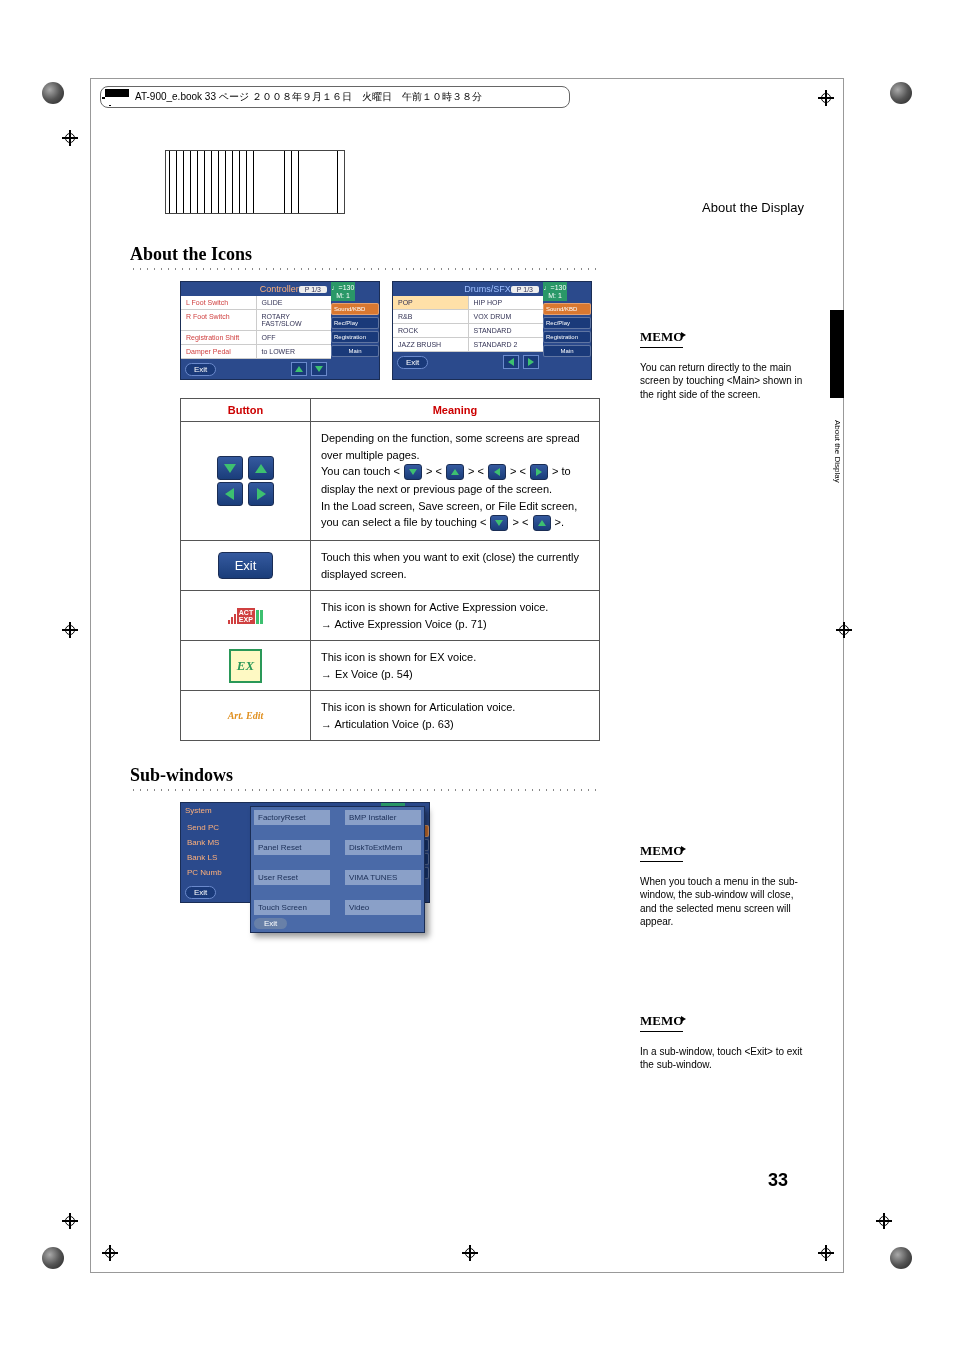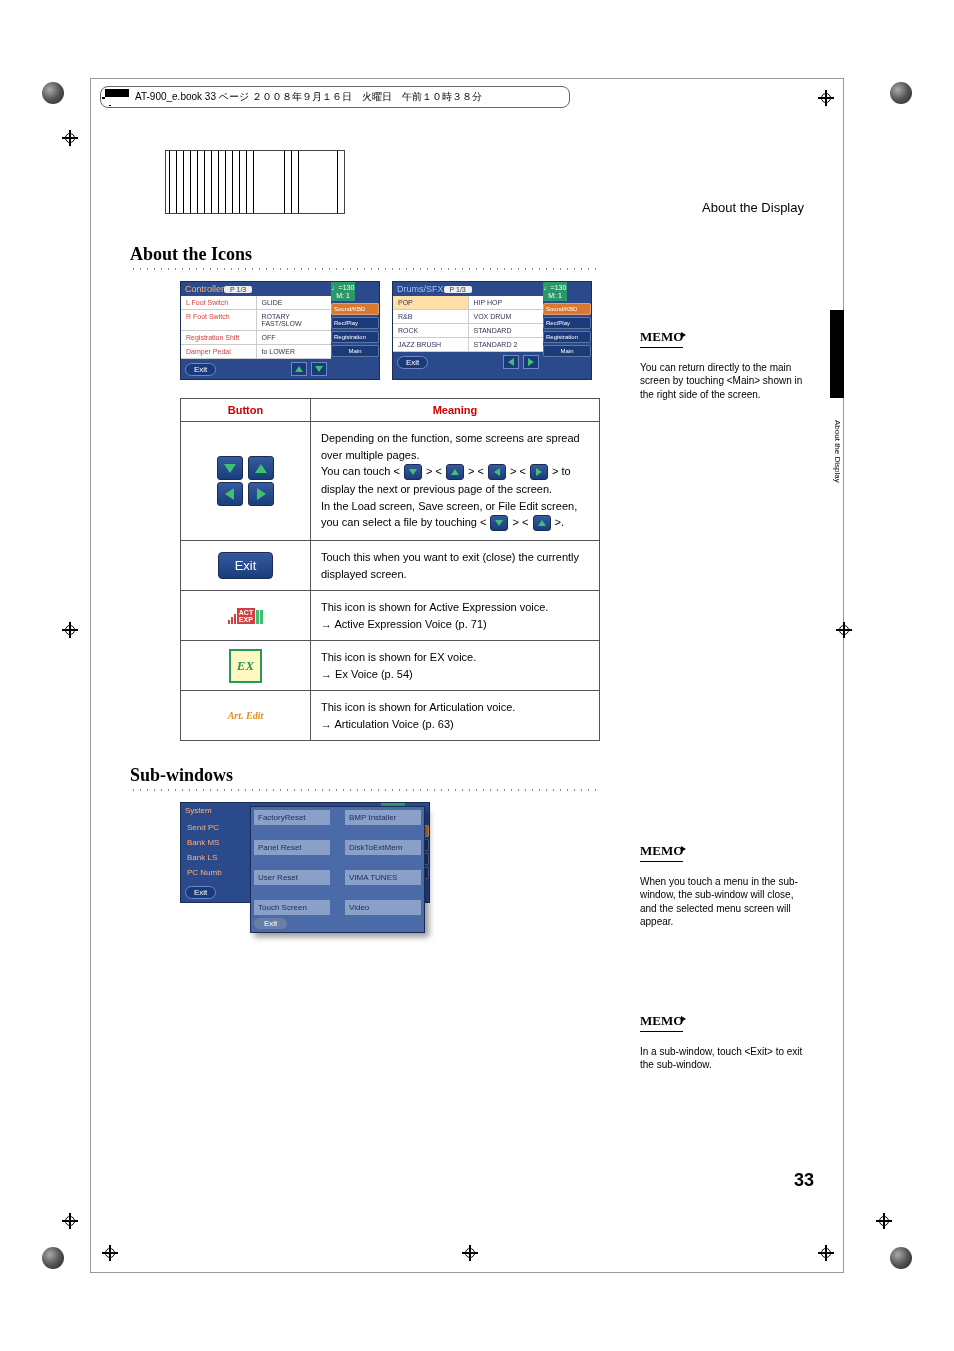--- a/index.html
+++ b/index.html
@@ -38,21 +38,21 @@
   .black-tab { position: absolute; right: 110px; top: 310px; width: 14px; height: 88px; background: #000; }
   .side-label { position: absolute; right: 112px; top: 420px; font-size: 8px; writing-mode: vertical-rl; }
   
   .content { position: absolute; top: 244px; left: 130px; right: 160px; }
   
   h2.section { font-family: Georgia, 'Times New Roman', serif; font-weight: bold; font-size: 18px; color: #000; margin-bottom: 2px; }
   .dotted-rule { height: 4px; background-image: radial-gradient(circle, #888 1px, transparent 1px); background-size: 7px 4px; background-repeat: repeat-x; background-position: left center; margin-bottom: 10px; width: 470px; }
   
   .screen-pair { display: flex; gap: 12px; margin-left: 50px; margin-bottom: 18px; }
   .screen { width: 200px; background: #2b4a8c; border: 1px solid #1a2d55; font-size: 8px; color: #fff; }
-  .screen-header { display:flex; justify-content:flex-start; align-items:center; padding: 2px 4px; }
+  .screen-header { display:flex; justify-content:flex-end; align-items:center; padding: 2px 4px; }
   .screen-header .title { color:#ffb07a; font-size:9px; }
   .screen-header2 .title { color:#a0c0ff; }
   .pg-badge { background:#eee; color:#335; padding:0 6px; border-radius:2px; font-size:7px; }
   .side-tempo { width:24px; background:#2a9868; color:#fff; text-align:center; font-size:7px; line-height:1.1; padding:2px 0;}
   .side-btns { display:flex; flex-direction:column; gap:2px; }
   .side-btn { width:48px; font-size:6px; color:#fff; text-align:left; padding:2px 2px; border:1px solid rgba(255,255,255,0.3); border-radius:2px; white-space:nowrap; overflow:hidden; }
   .sb-orange { background:#d97830; } .sb-blue { background:#1a3a7a; } .sb-nav { background:#1a3a7a; text-align:center; }
   .screen-body { display:flex; }
   .screen-left { flex:1; }
   .screen-row { display:flex; }
@@ -99,21 +99,21 @@
   
   .subwin-figure { margin-left: 50px; width: 260px; position:relative; }
   .subwin-bg { width: 250px; background:#2b4a8c; border:1px solid #1a2d55; font-size:8px; color:#fff; }
   .subwin-list { display:flex; flex-direction:column; padding:3px 3px 3px 3px; gap:2px; }
   .subwin-item { color:#ffb07a; padding:2px 3px; }
   .subwin-overlay { position:absolute; top:4px; left:70px; background:#4a6aa8; border:1px solid #1a2d55; padding:3px; box-shadow: 4px 4px 6px rgba(0,0,0,0.4); }
   .ov-grid { display:grid; grid-template-columns: 76px 76px; gap:15px; }
   .ov-cell { background:#8aa0c8; color:#1a2d55; padding:3px 4px; font-size:8px; }
   .ov-exit { background:#6880a8; color:#fff; padding:1px 10px; border-radius:9px; font-size:8px; display:inline-block; margin-top:3px; }
   
-  .page-num { position:absolute; bottom: 160px; right: 140px; font-size: 18px; font-weight:bold; }
+  .page-num { position:absolute; bottom: 160px; right: 166px; font-size: 18px; font-weight:bold; }
 </style>
 </head>
 <body>
 
 <div class="page-border"></div>
 <div class="corner-deco corner-tl"></div>
 <div class="corner-deco corner-tr"></div>
 <div class="corner-deco corner-bl"></div>
 <div class="corner-deco corner-br"></div>
 <div class="reg-mark rm1">

